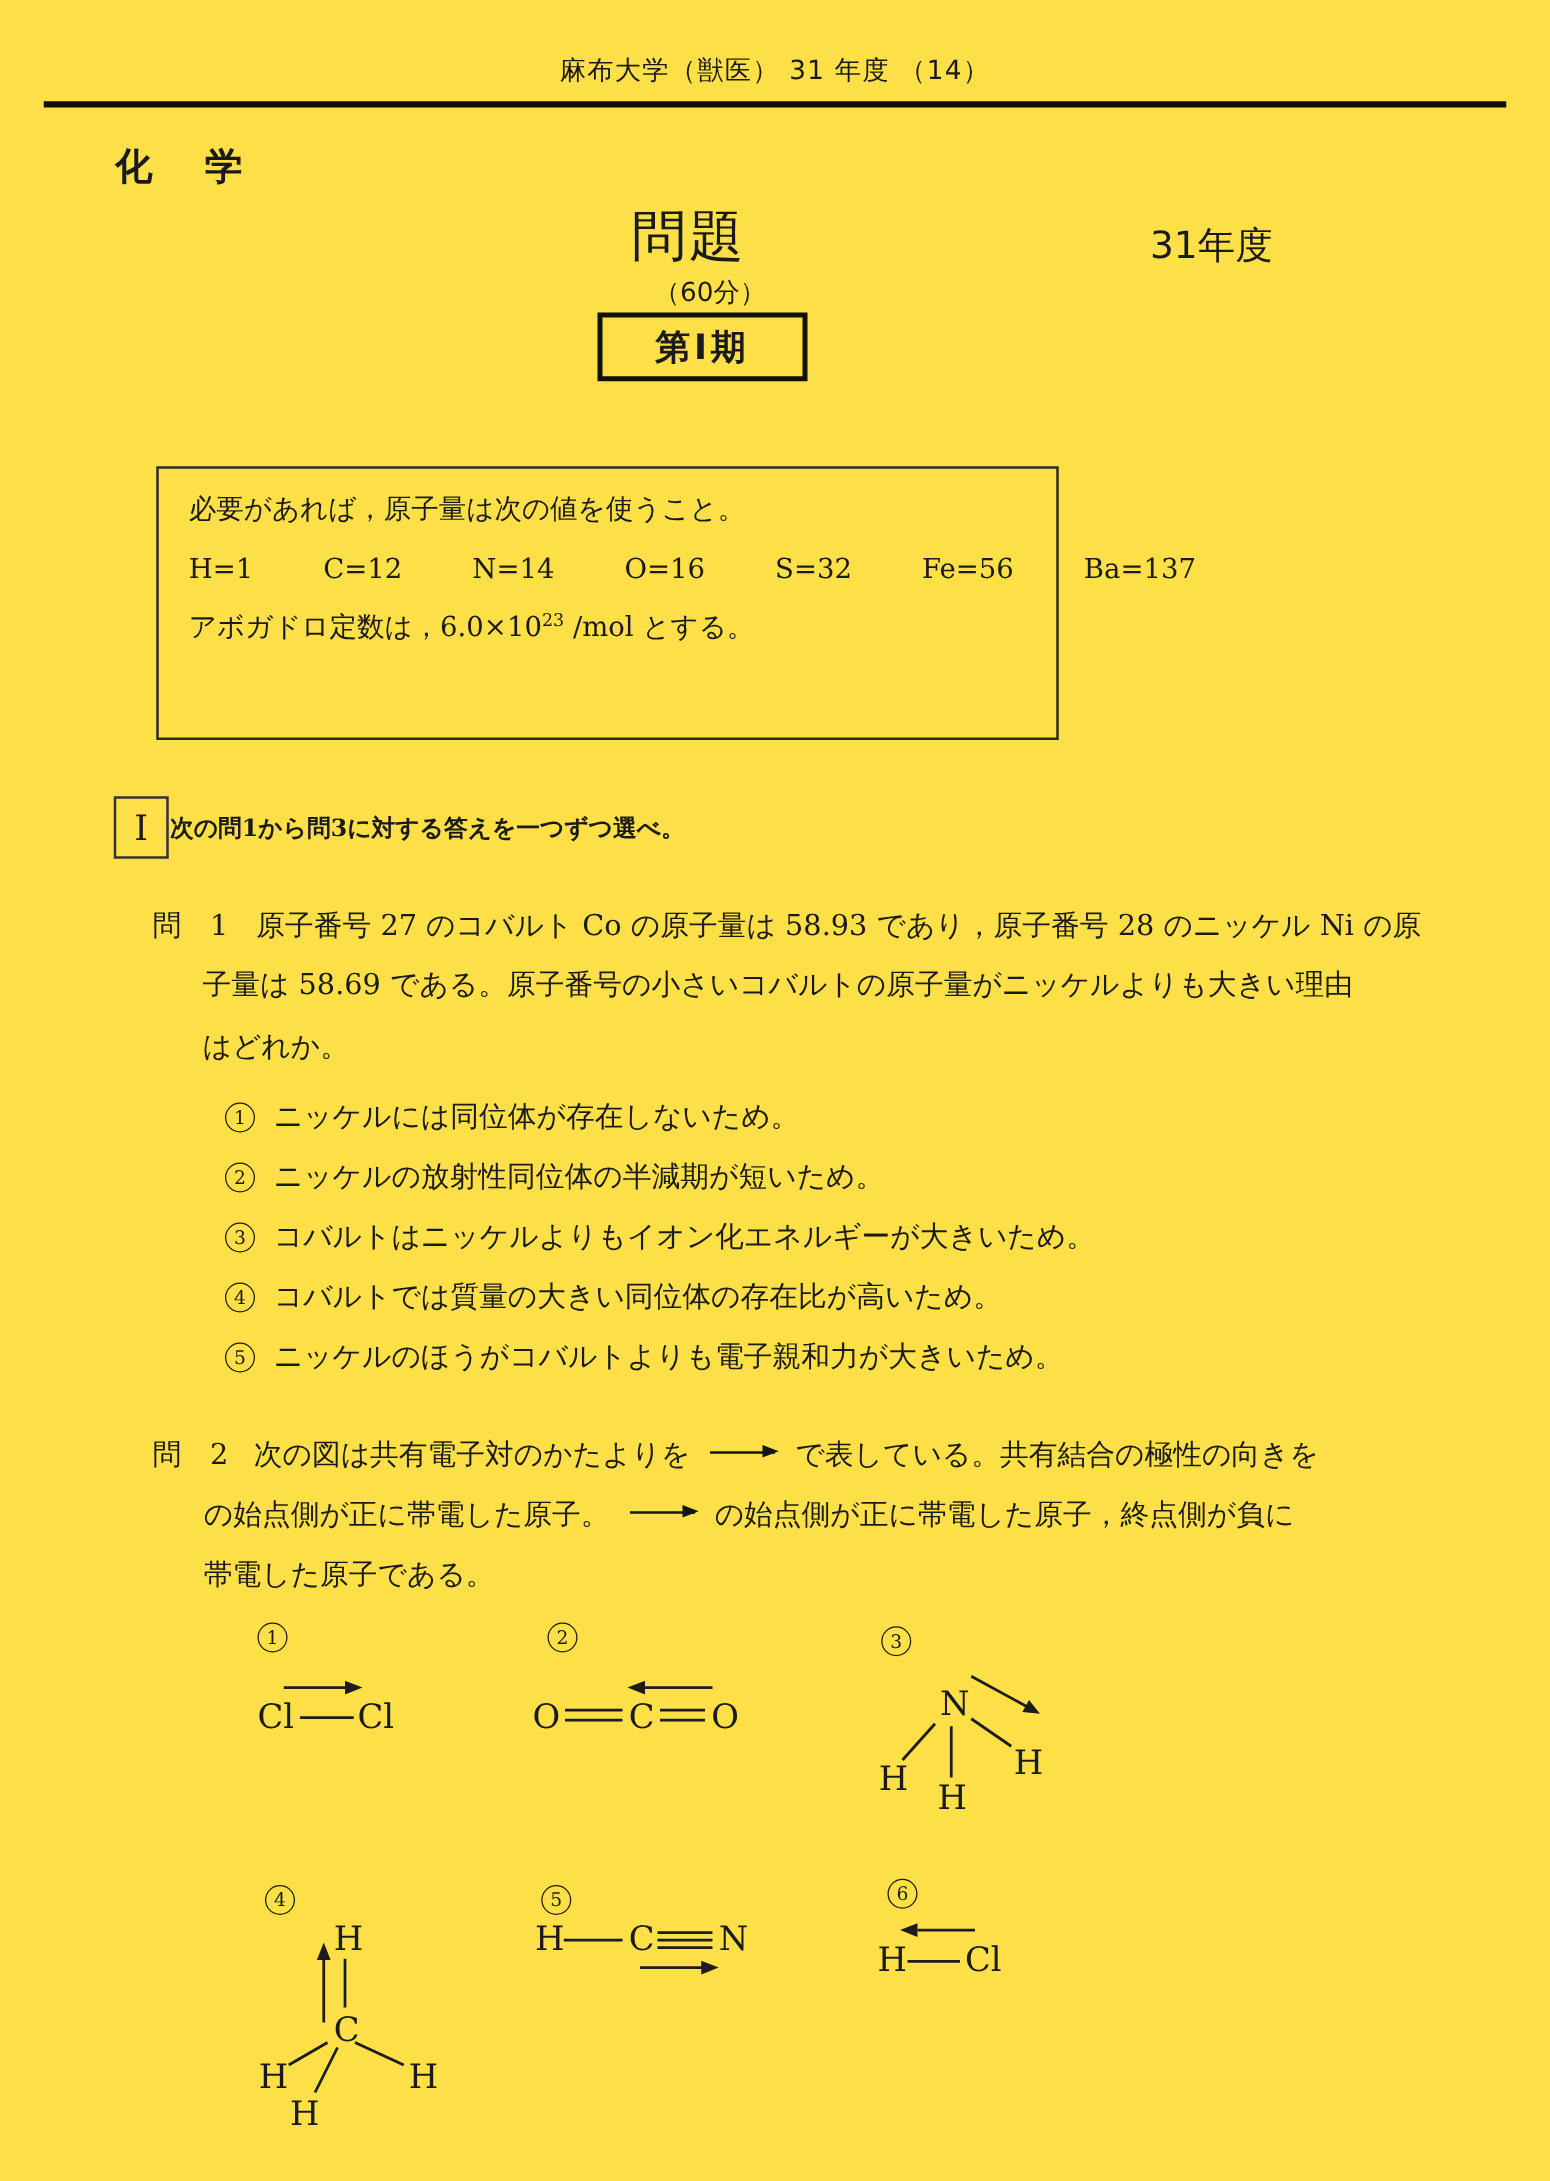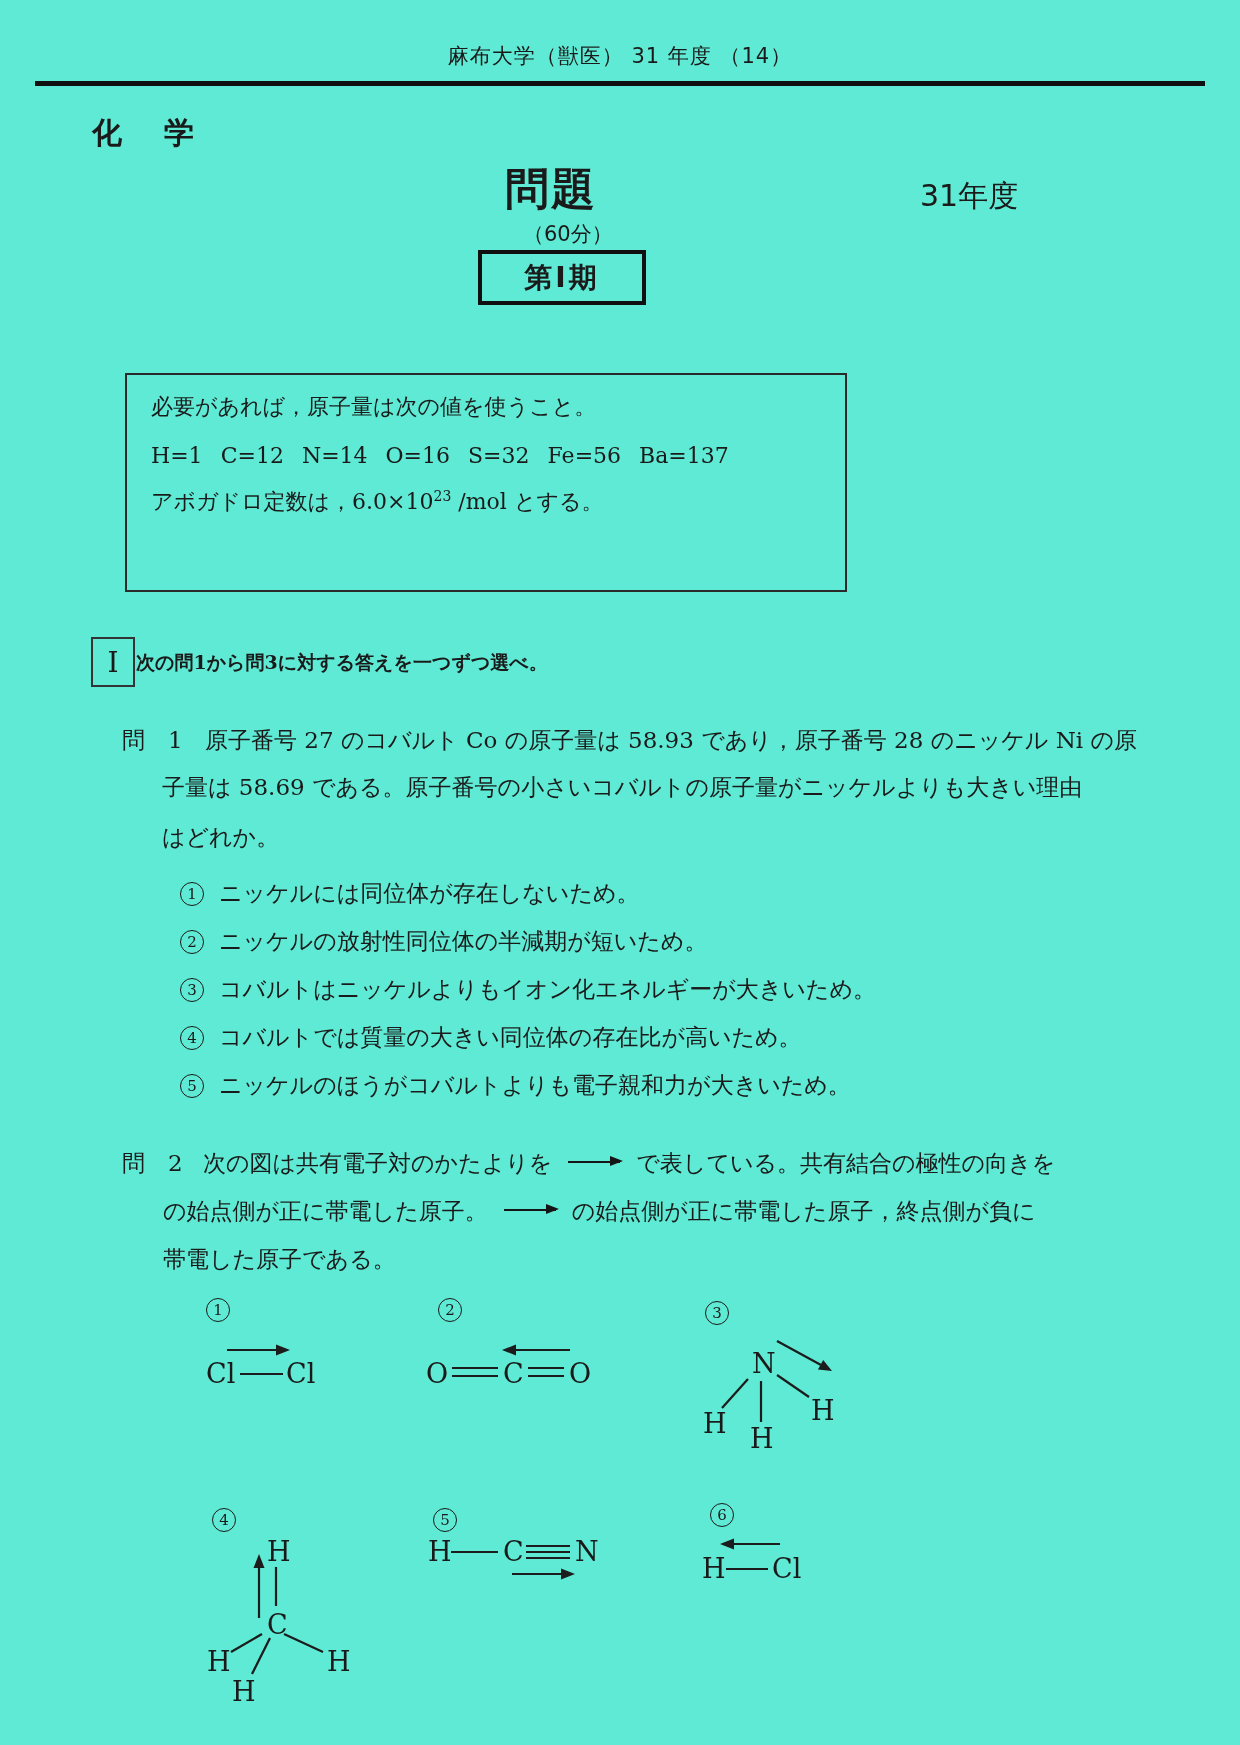--- a/index.html
+++ b/index.html
@@ -1,44 +1,44 @@
 <!DOCTYPE html>
 <html><head>
 <meta charset="utf-8">
 <style>
   html,body { margin:0; padding:0; background:#ffffff; }
   .page {
-    position:relative; width:1240px; height:1745px; background:#5eead4;
+    position:relative; width:1240px; height:1745px; background:#fde047;
     color:#1a1a1a; font-family:"DejaVu Serif","Liberation Serif",serif;
     overflow:hidden;
   }
   .abs { position:absolute; }
   .sans { font-family:"DejaVu Sans","Liberation Sans",sans-serif; }
 
   .header-line { top:42px; left:0; width:100%; text-align:center; font-size:21px; letter-spacing:1px; }
   .top-rule { top:81px; left:35px; width:1170px; height:5px; background:#101010; }
 
   .subject-title { top:113px; left:92px; font-size:30px; font-weight:600; letter-spacing:6px; }
-  .main-title    { top:160px; left:505px; font-size:44px; font-weight:700; letter-spacing:2px; }
+  .main-title    { top:160px; left:505px; font-size:44px; font-weight:400; letter-spacing:2px; }
   .year-label    { top:176px; left:920px; font-size:30px; }
   .duration      { top:220px; left:523px; font-size:21px; }
 
   .period-box {
     top:250px; left:478px; width:160px; height:47px;
     border:4px solid #101010; display:flex; align-items:center; justify-content:center;
     font-size:28px; font-weight:600; letter-spacing:3px;text-align:center;
   }
 
   .notes-box {
     top:373px; left:125px; width:722px; height:219px;
     border:2px solid #2a2a2a; box-sizing:border-box;
     padding:17px 16px 0 24px; font-size:22px;
   }
   .notes-line { margin:0 0 21px 0; white-space:nowrap; }
-  .weights-row { display:flex; gap:18px; margin:0 0 19px 0; }
+  .weights-row { display:flex; gap:56px; margin:0 0 19px 0; }
   sup.exp { font-size:14px; }
 
   .sec-box {
     top:637px; left:91px; width:44px; height:50px;
     border:2px solid #333; box-sizing:border-box;
     display:flex; align-items:center; justify-content:center; font-size:28px;
   }
   .sec-instruction { top:650px; left:136px; font-size:19px;font-weight:bold; }
 
   .q-label { font-size:23px; }

